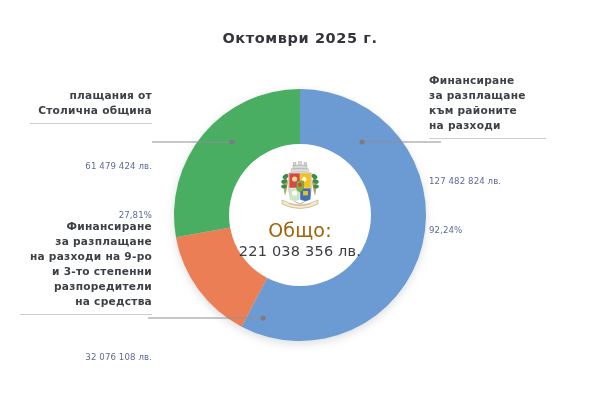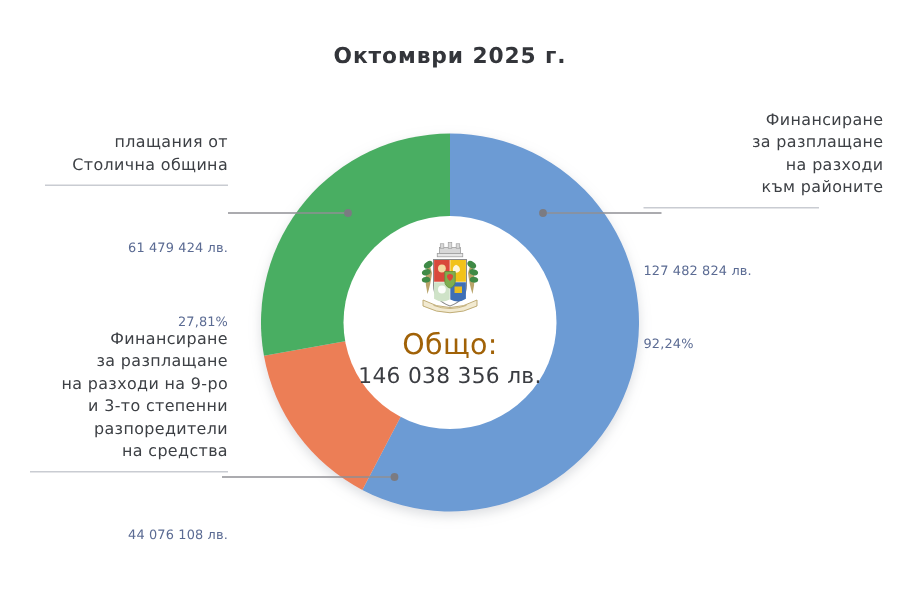--- a/index.html
+++ b/index.html
@@ -80,25 +80,24 @@
     letter-spacing: 0.2px;
     white-space: nowrap;
   }
 
   
   .callout {
     position: absolute;
   }
   .callout .headline {
     font-size: 10.6px;
-    font-weight: normal;
+    font-weight: bold;
     color: #3d4045;
     line-height: 1.42;
     letter-spacing: 0.25px;
-    text-align: right;
   }
   .callout .rule {
     height: 1px;
     background: #c9ccd2;
     margin: 5px 0 4px 0;
   }
   .callout .figures {
     font-size: 8.6px;
     color: #5b6b93;
     line-height: 1.45;
@@ -221,29 +220,29 @@
         <path d="M19.5 21 h7 v6.5 q0 3.2 -3.5 4.6 q-3.5 -1.4 -3.5 -4.6 Z" fill="#7fae4f" stroke="#5d8a38" stroke-width="0.5"></path>
         <path d="M21.2 23.4 q1.8 -1.4 3.6 0 q1 1.8 -1.8 4 q-2.8 -2.2 -1.8 -4 Z" fill="#d9483b"></path>
       </g>
 
       <g>
         <path d="M5 40 Q23 50 41 40 L41 44 Q23 53 5 44 Z" fill="#f2ead1" stroke="#b9a46a" stroke-width="0.6"></path>
         <path d="M12 43.6 Q23 47.8 34 43.6" fill="none" stroke="#b9a46a" stroke-width="0.5"></path>
       </g>
     </svg>
     <div class="center-total-label">Общо:</div>
-    <div class="center-total-value">146 038 356 лв.</div>
+    <div class="center-total-value">221 038 356 лв.</div>
   </div>
 
   <div class="callout callout-right">
     <div class="headline">
       <div>Финансиране</div>
       <div>за разплащане</div>
+      <div>към районите</div>
       <div>на разходи</div>
-      <div>към районите</div>
     </div>
     <div class="rule"></div>
     <div class="figures">127 482 824 лв.</div>
     <div class="figures">92,24%</div>
   </div>
 
   <div class="callout callout-topleft">
     <div class="headline">
       <div>плащания от</div>
       <div>Столична община</div>
@@ -256,17 +255,17 @@
   <div class="callout callout-bottomleft">
     <div class="headline">
       <div>Финансиране</div>
       <div>за разплащане</div>
       <div>на разходи на 9-ро</div>
       <div>и 3-то степенни</div>
       <div>разпоредители</div>
       <div>на средства</div>
     </div>
     <div class="rule"></div>
-    <div class="figures">44 076 108 лв.</div>
+    <div class="figures">32 076 108 лв.</div>
     <div class="figures">14,51%</div>
   </div>
 
 </div>
 
 </body></html>

